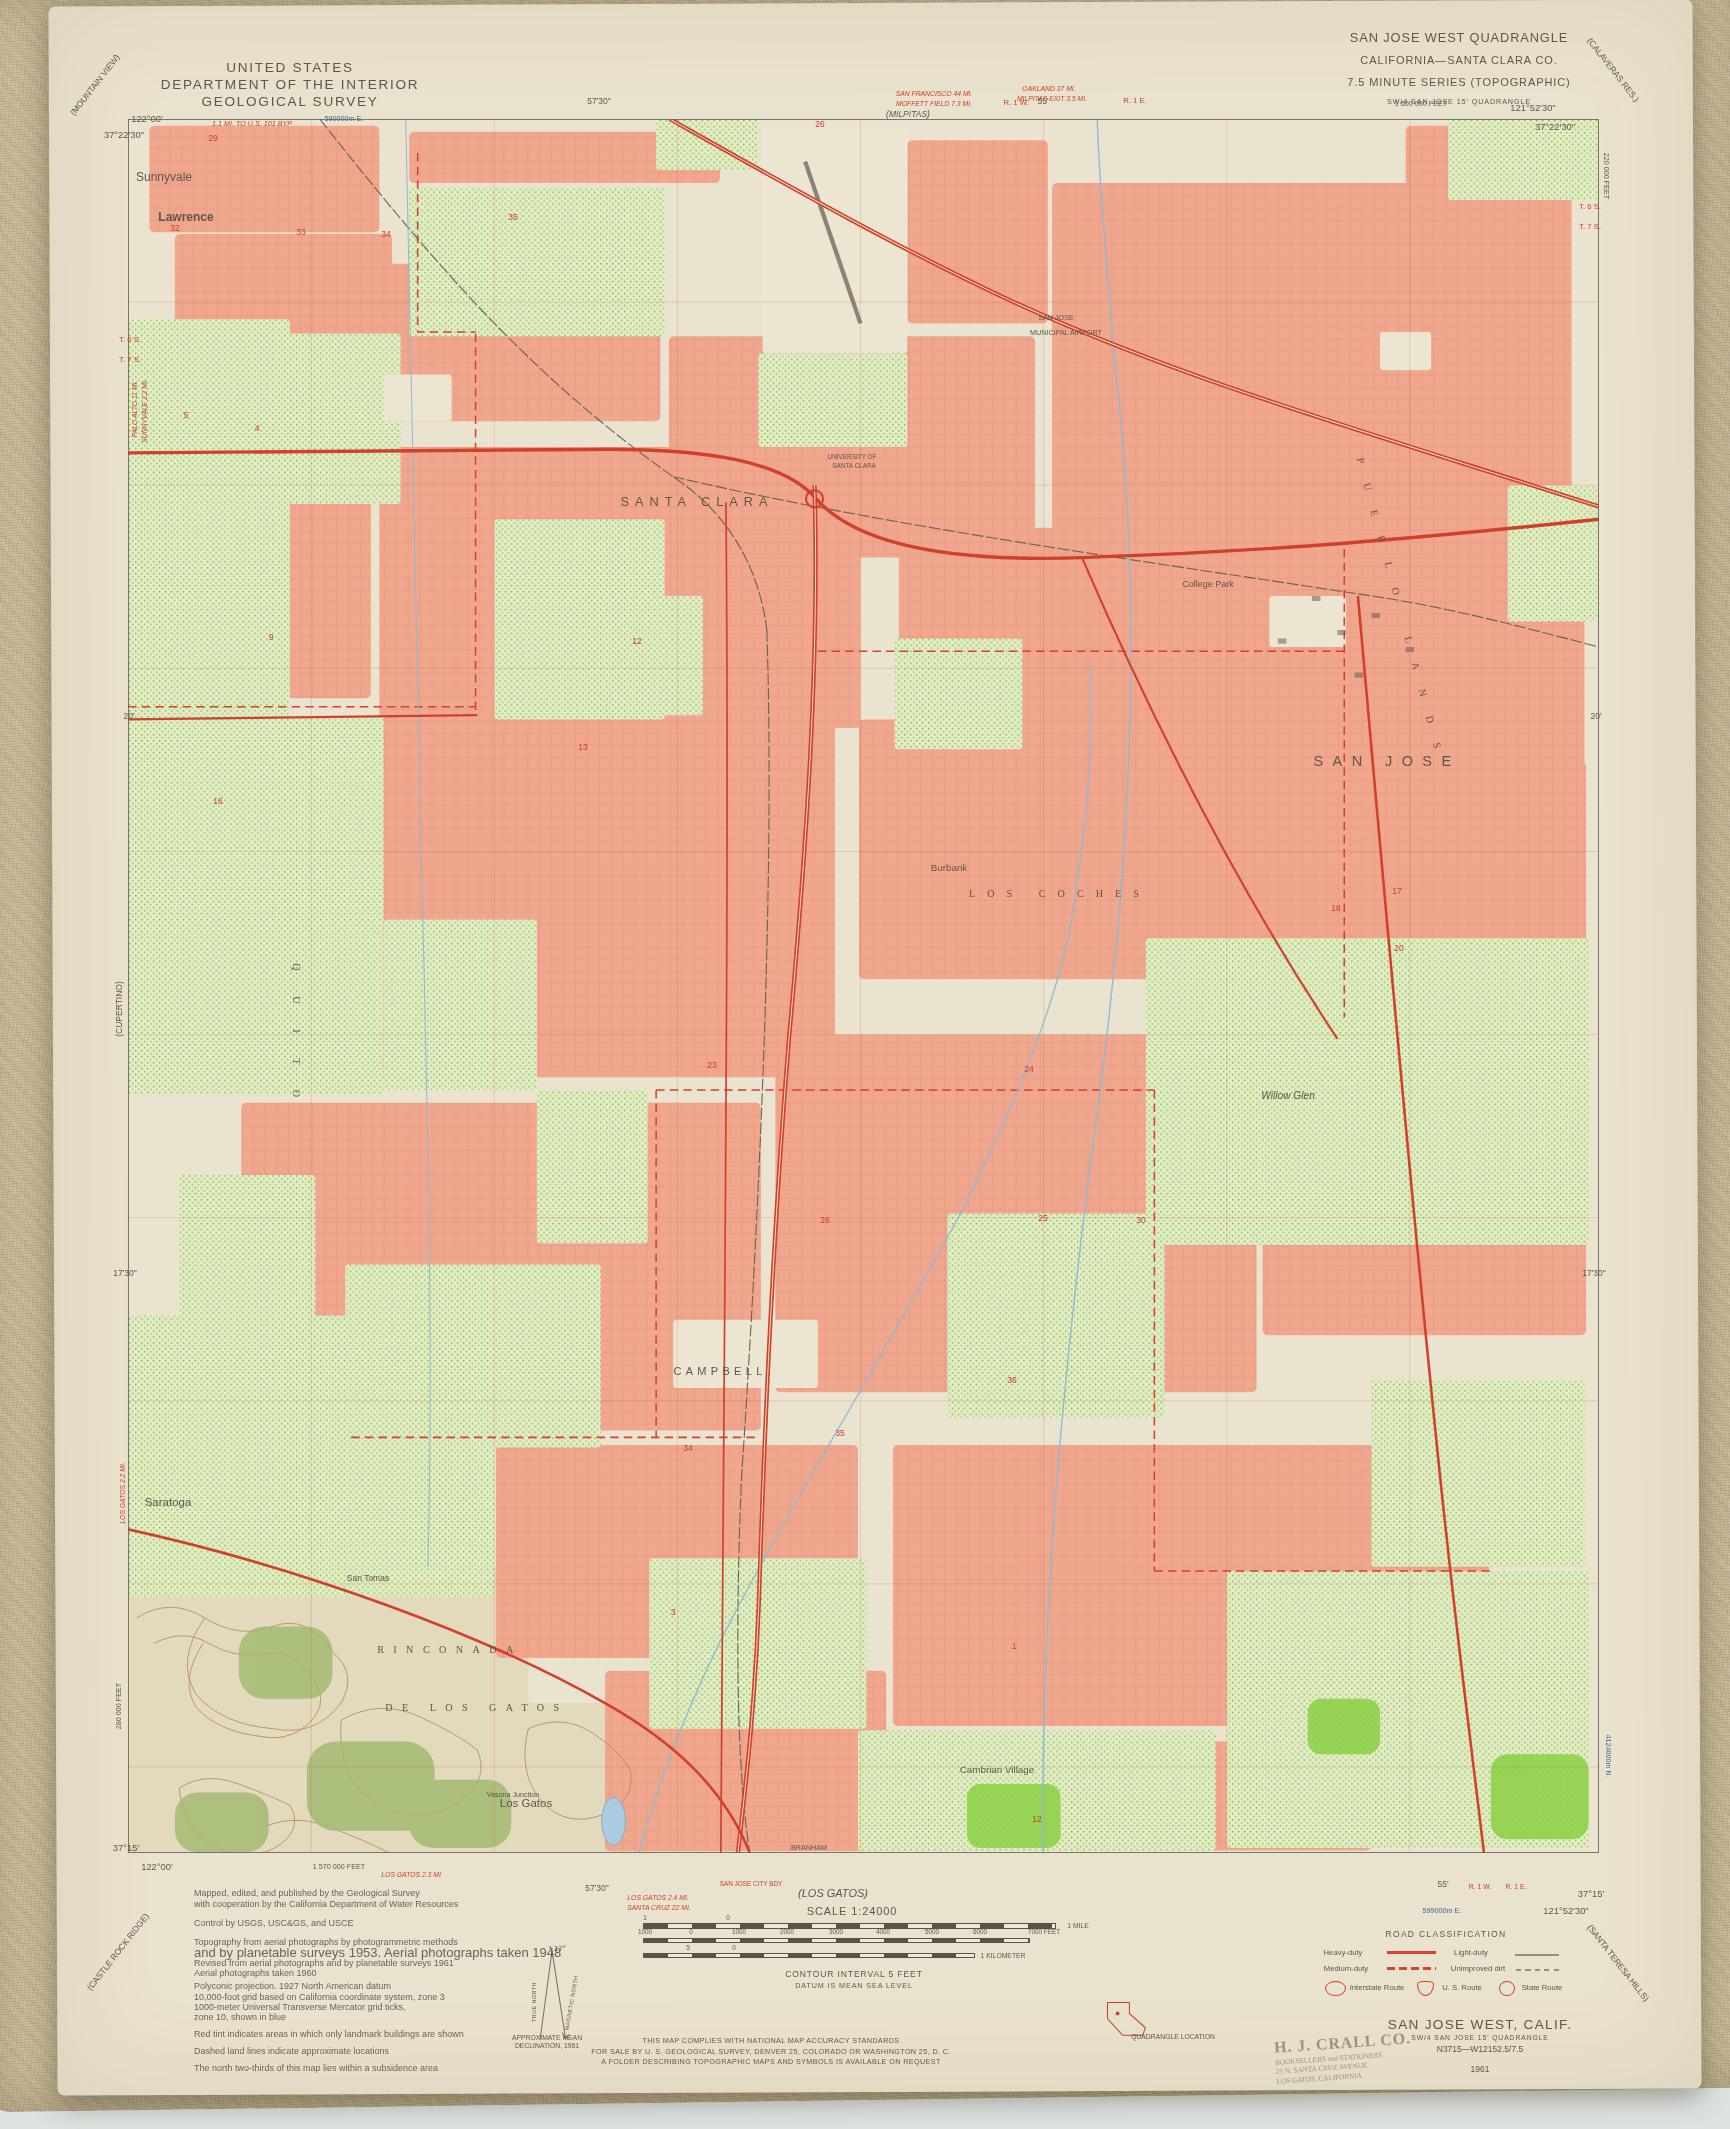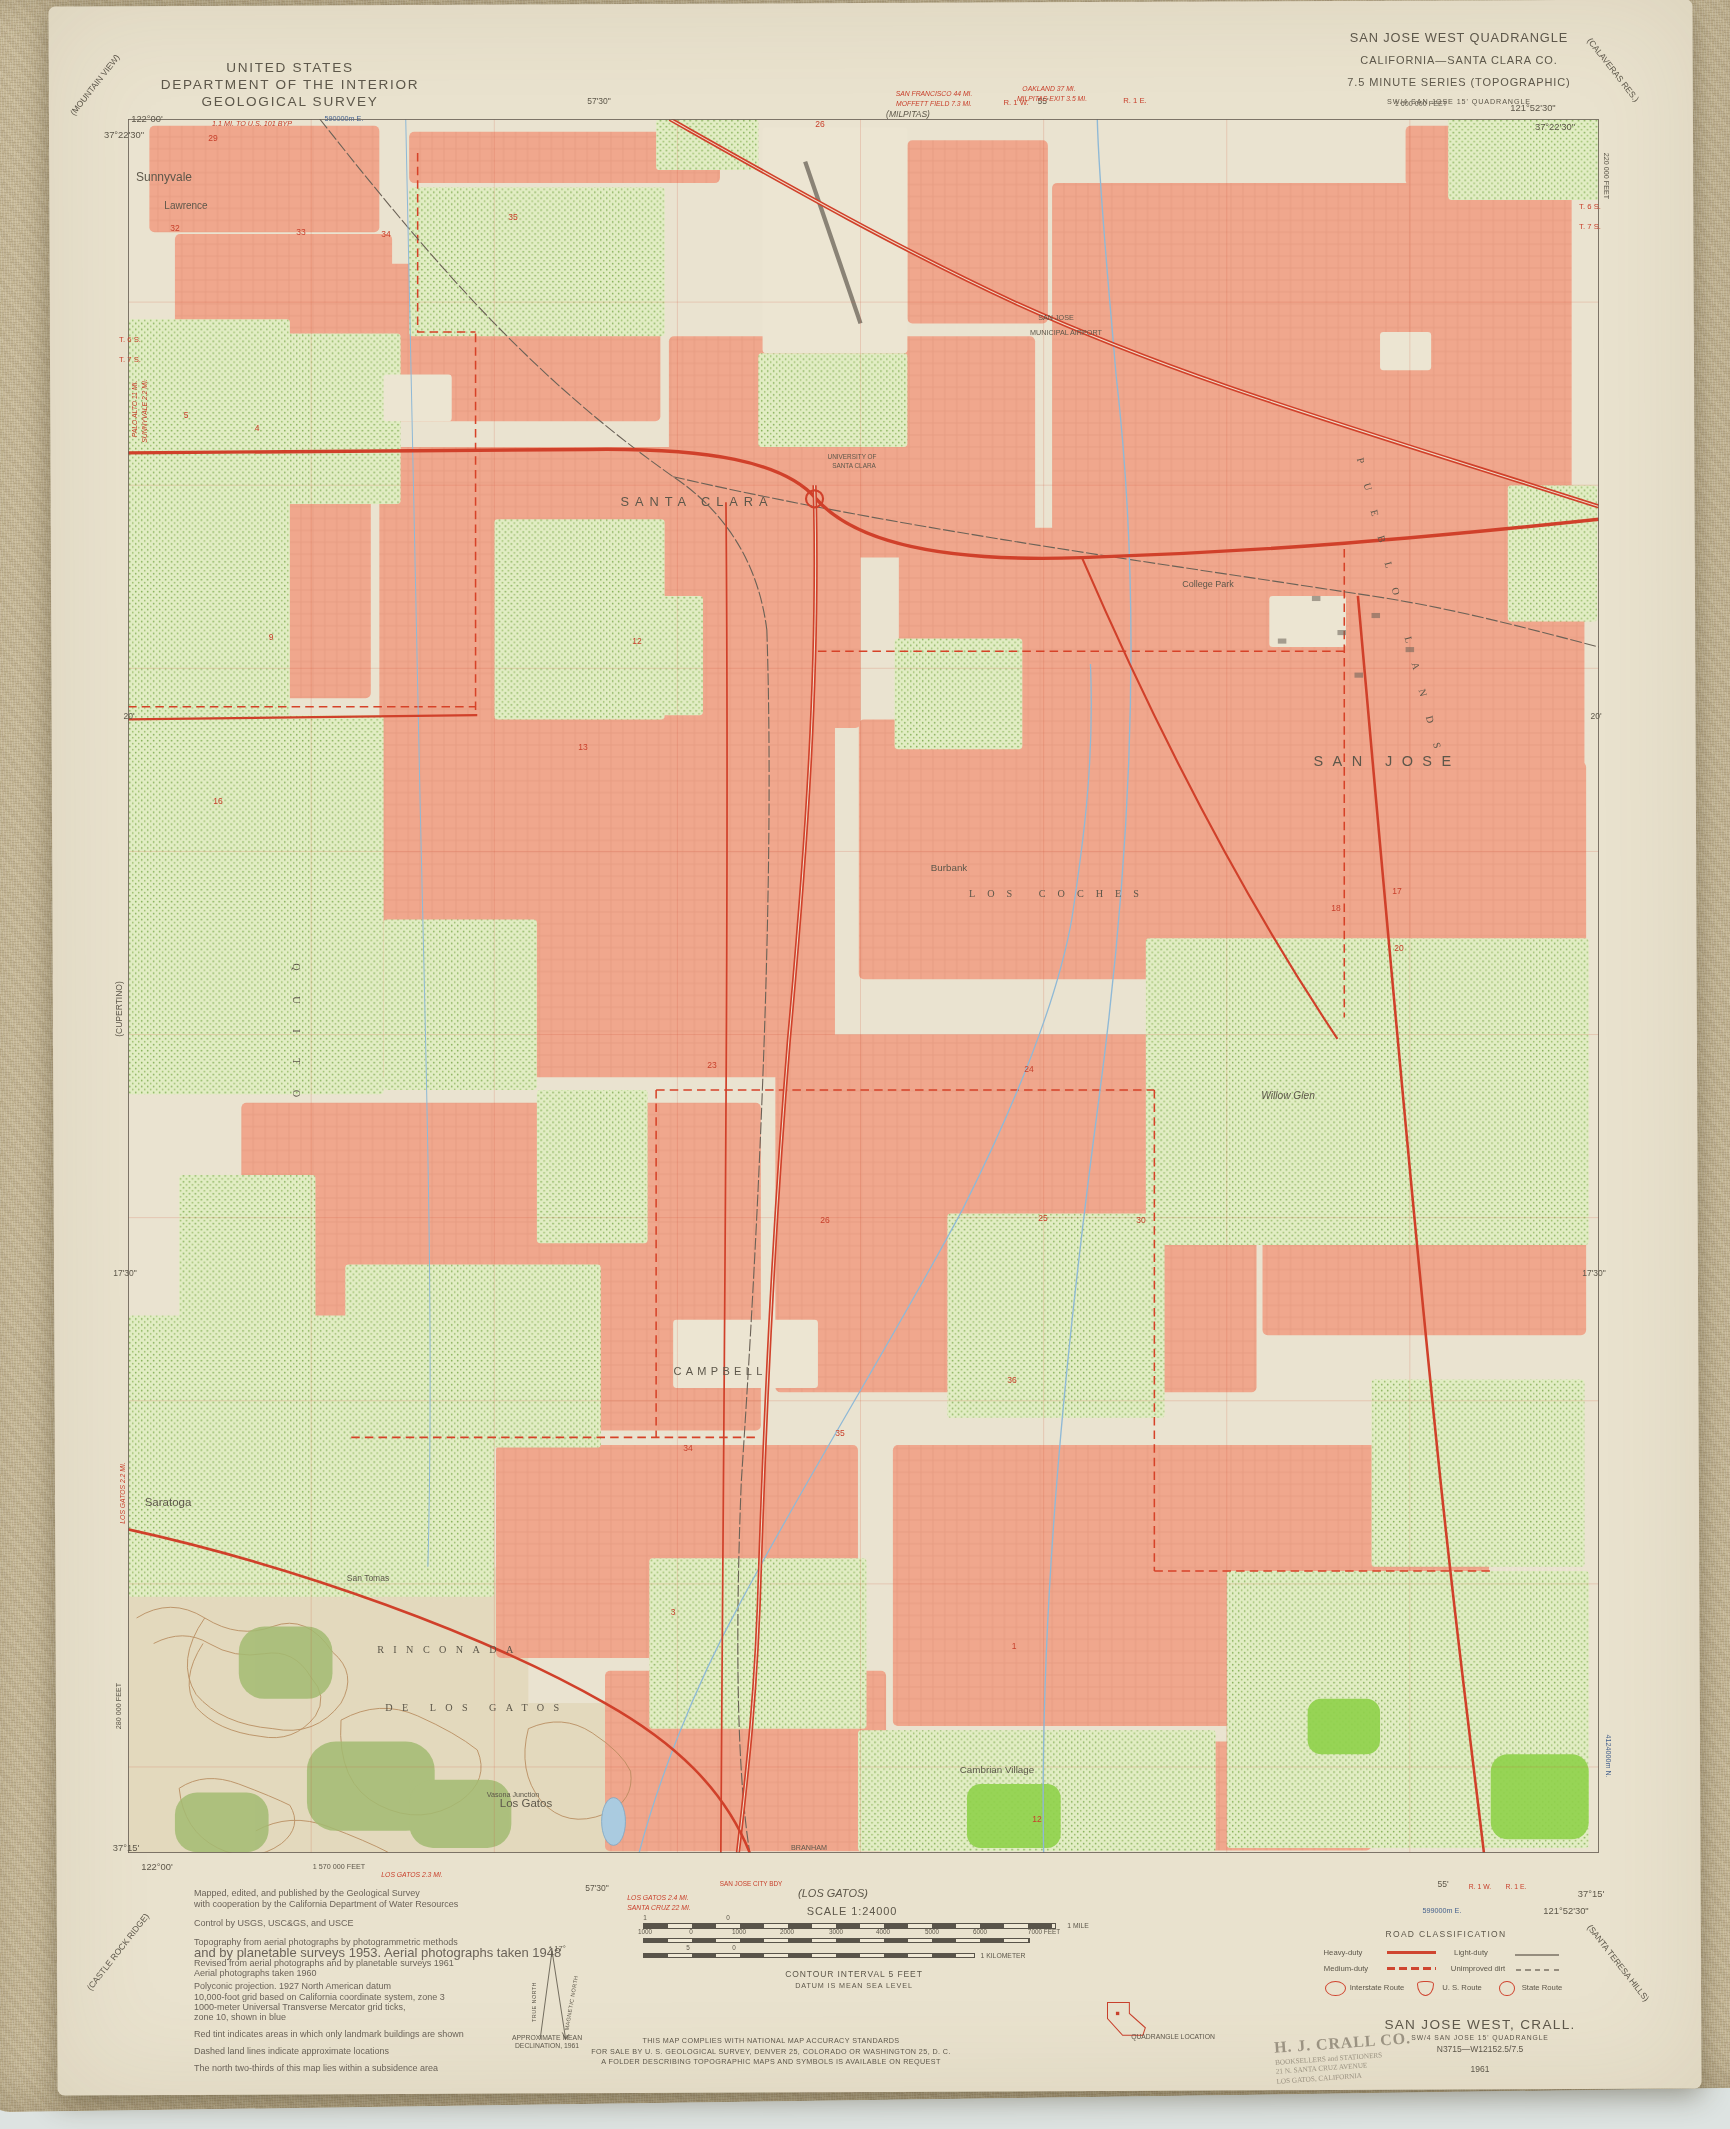--- a/index.html
+++ b/index.html
@@ -273,21 +273,21 @@
       <div class="lbl c-dark" style="left: 883px; top: 1932px; font-size: 6.4px; transform: translate(-50%, -50%);">4000</div>
       <div class="lbl c-dark" style="left: 932px; top: 1932px; font-size: 6.4px; transform: translate(-50%, -50%);">5000</div>
       <div class="lbl c-dark" style="left: 980px; top: 1932px; font-size: 6.4px; transform: translate(-50%, -50%);">6000</div>
       <div class="lbl c-dark" style="left: 1044px; top: 1932px; font-size: 6.4px; transform: translate(-50%, -50%);">7000 FEET</div>
       <div class="lbl c-dark" style="left: 688px; top: 1948px; font-size: 6.4px; transform: translate(-50%, -50%);">5</div>
       <div class="lbl c-dark" style="left: 734px; top: 1948px; font-size: 6.4px; transform: translate(-50%, -50%);">0</div>
       <div class="lbl c-dark" style="left: 1003px; top: 1956px; font-size: 6.8px; transform: translate(-50%, -50%);">1 KILOMETER</div>
     </div>
   <div id="maplabel-layer">
       <div class="lbl c-dark" style="left: 164px; top: 177px; font-size: 12px; transform: translate(-50%, -50%);">Sunnyvale</div>
-      <div class="lbl c-dark" style="left: 186px; top: 206px; font-size: 10px; transform: translate(-50%, -50%);">Lawrence</div>
+      <div class="lbl c-dark" style="left: 186px; top: 217px; font-size: 12px; transform: translate(-50%, -50%); font-weight: bold;">Lawrence</div>
       <div class="lbl c-dark" style="left: 697px; top: 502px; font-size: 12.8px; letter-spacing: 6px; transform: translate(-50%, -50%);">SANTA CLARA</div>
       <div class="lbl c-dark" style="left: 852px; top: 457px; font-size: 6.4px; transform: translate(-50%, -50%);">UNIVERSITY OF</div>
       <div class="lbl c-dark" style="left: 854px; top: 466px; font-size: 6.4px; transform: translate(-50%, -50%);">SANTA CLARA</div>
       <div class="lbl c-dark" style="left: 1056px; top: 318px; font-size: 7.2px; transform: translate(-50%, -50%);">SAN JOSE</div>
       <div class="lbl c-dark" style="left: 1066px; top: 333px; font-size: 7.2px; transform: translate(-50%, -50%);">MUNICIPAL AIRPORT</div>
       <div class="lbl c-dark" style="left: 1208px; top: 584px; font-size: 9px; transform: translate(-50%, -50%);">College Park</div>
       <div class="lbl c-dark" style="left: 1387px; top: 761px; font-size: 14.5px; letter-spacing: 9.4px; transform: translate(-50%, -50%);">SAN JOSE</div>
       <div class="lbl c-dark" style="left: 949px; top: 868px; font-size: 9.8px; transform: translate(-50%, -50%);">Burbank</div>
       <div class="lbl c-dark" style="left: 1060px; top: 894px; font-size: 10.2px; letter-spacing: 12px; transform: translate(-50%, -50%); font-family: &quot;Liberation Serif&quot;, serif;">LOS COCHES</div>
       <div class="lbl c-dark" style="left: 1288px; top: 1064px; font-size: 10.2px; transform: translate(-50%, -50%); font-style: italic; margin-top: 32px;">Willow Glen</div>
@@ -367,21 +367,21 @@
   <div class="legline" style="left:1387px;top:1967px;width:49px;height:2.6px;background:repeating-linear-gradient(90deg,#cf4530 0 8.5px,#e9e2ce 8.5px 12px)"></div>
   <div class="lbl c-dark" style="left:1478px;top:1969px;font-size:7.7px">Unimproved dirt</div>
   <div class="legline" style="left:1516px;top:1969px;width:44px;height:1.7px;background:repeating-linear-gradient(90deg,#958d7e 0 5.1px,transparent 5.1px 9.4px)"></div>
   <div class="shield" style="left:1325px;top:1981px;width:19px;height:12.8px;border-radius:50%"></div>
   <div class="lbl c-dark" style="left:1377px;top:1988px;font-size:7.7px">Interstate Route</div>
   <div class="shield" style="left:1417px;top:1981px;width:15.3px;height:12.8px;border-radius:40% 40% 50% 50% / 20% 20% 80% 80%"></div>
   <div class="lbl c-dark" style="left:1462px;top:1988px;font-size:7.7px">U. S. Route</div>
   <div class="shield" style="left:1499px;top:1981px;width:13.6px;height:12.8px;border-radius:50%"></div>
   <div class="lbl c-dark" style="left:1542px;top:1988px;font-size:7.7px">State Route</div>
 
-  <div class="lbl c-dark" style="left:1480px;top:2025px;font-size:13.6px;letter-spacing:1.3px">SAN JOSE WEST, CRALL.</div>
+  <div class="lbl c-dark" style="left:1480px;top:2025px;font-size:13.6px;letter-spacing:1.3px">SAN JOSE WEST, CALIF.</div>
   <div class="lbl c-dark" style="left:1480px;top:2038px;font-size:6.8px;letter-spacing:0.9px">SW/4 SAN JOSE 15' QUADRANGLE</div>
   <div class="lbl c-dark" style="left:1480px;top:2049px;font-size:8.5px">N3715—W12152.5/7.5</div>
   <div class="lbl c-dark" style="left:1480px;top:2069px;font-size:8.5px">1961</div>
 
   <div id="stamp">
     <div style="font-size:16px;font-weight:bold;letter-spacing:0.9px">H. J. CRALL CO.</div>
     <div style="font-size:7.2px;margin-top:1.7px">BOOKSELLERS and STATIONERS</div>
     <div style="font-size:7.2px;margin-top:1.7px">21 N. SANTA CRUZ AVENUE</div>
     <div style="font-size:7.2px;margin-top:1.7px">LOS GATOS, CALIFORNIA</div>
   </div>

